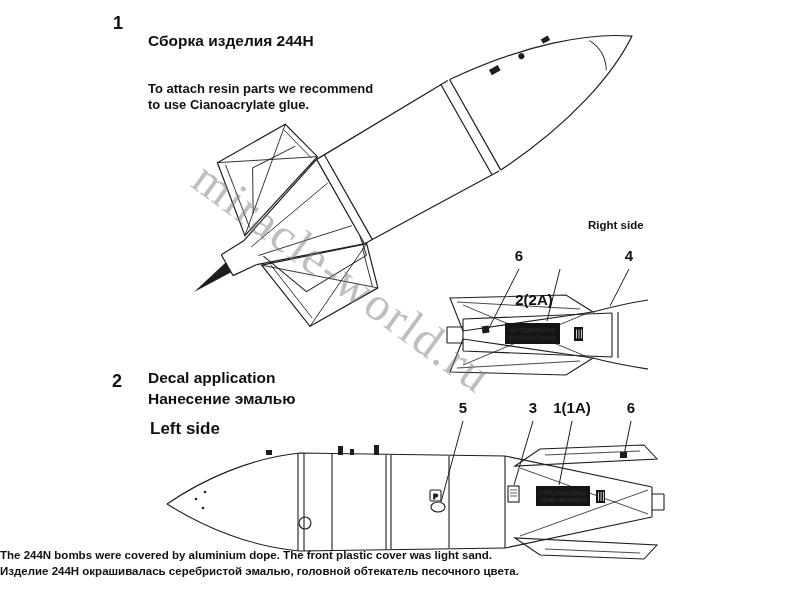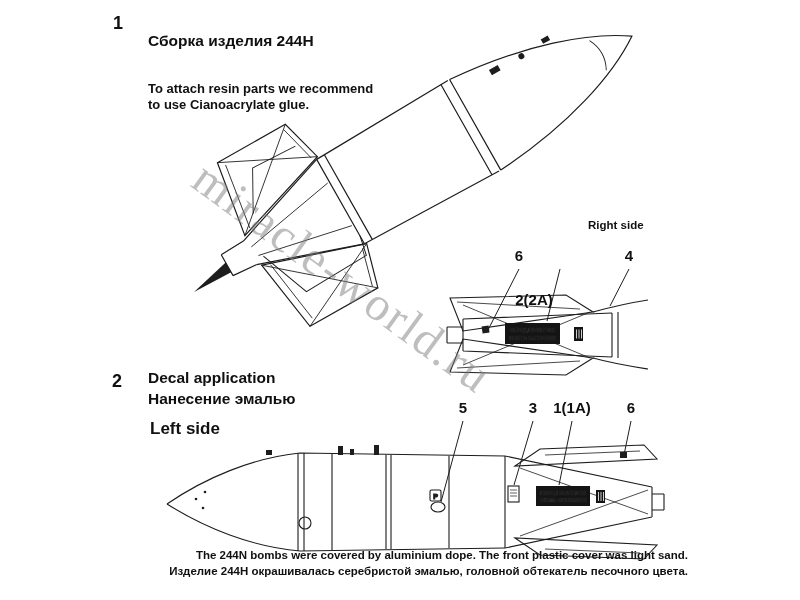--- a/index.html
+++ b/index.html
@@ -20,21 +20,21 @@
   .step2-title-en { left:148px; top:369px; }
   .step2-title-ru { left:148px; top:390px; }
   .callout { font-size:15px; transform:translateX(-50%); }
   .co-r6 { left:519px; top:247px; }
   .co-r2 { left:534px; top:247px;margin-top:44px; }
   .co-r4 { left:629px; top:247px; }
   .co-l5 { left:463px; top:399px; }
   .co-l3 { left:533px; top:399px; }
   .co-l1 { left:572px; top:399px; }
   .co-l6 { left:631px; top:399px; }
-  .footer { left:0; width:688px; text-align:right; font-size:11.5px; }
+  .footer { left:0; width:688px; text-align:left; font-size:11.5px; }
   .footer-en { top:549px; }
   .footer-ru { top:565px; }
   .watermark {
     position:absolute; left:215px; top:150px;
     font-family:"Liberation Serif", serif;
     font-size:48px; color:rgba(125,125,125,0.5);
     transform:rotate(36deg); transform-origin:left top;
     white-space:nowrap; letter-spacing:2px; pointer-events:none;
   }
   .stencil { font-family:"Liberation Sans", sans-serif; font-weight:bold; }

